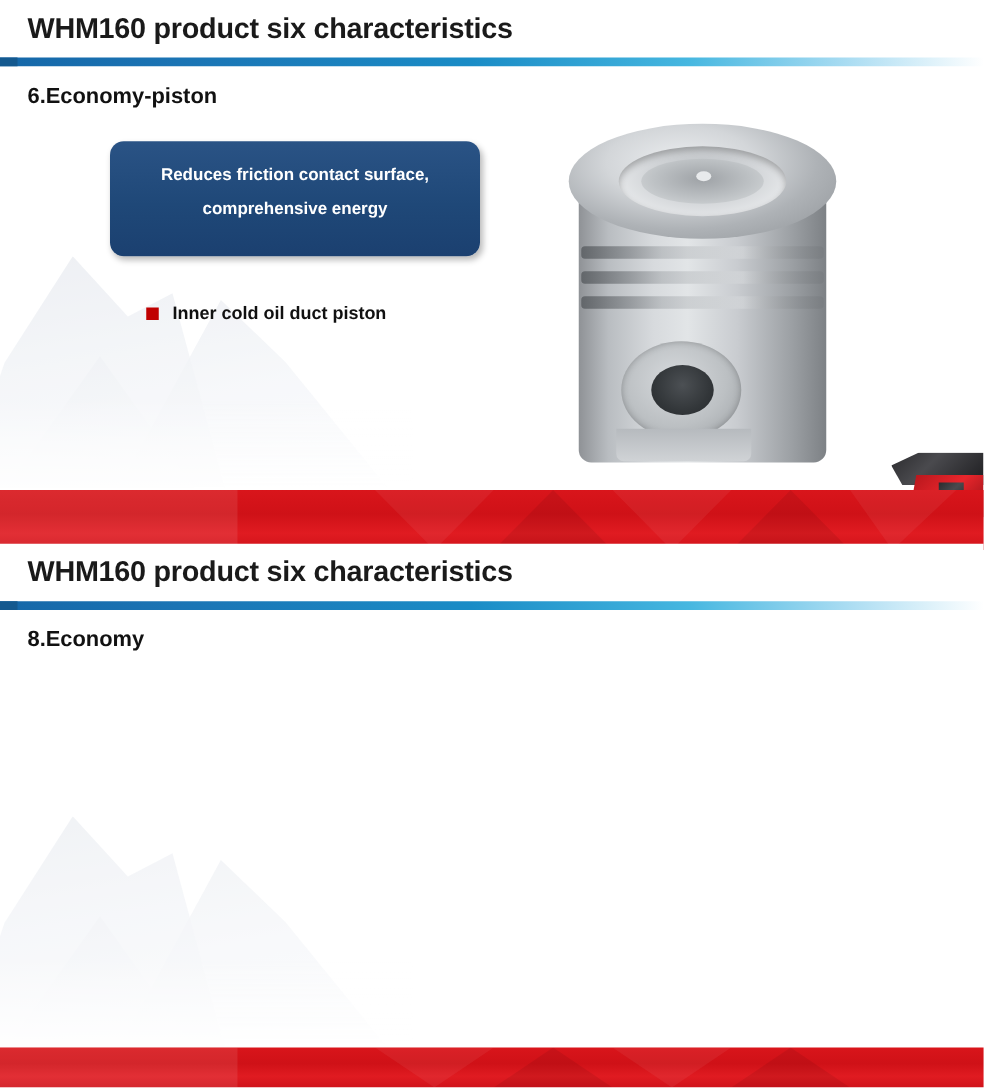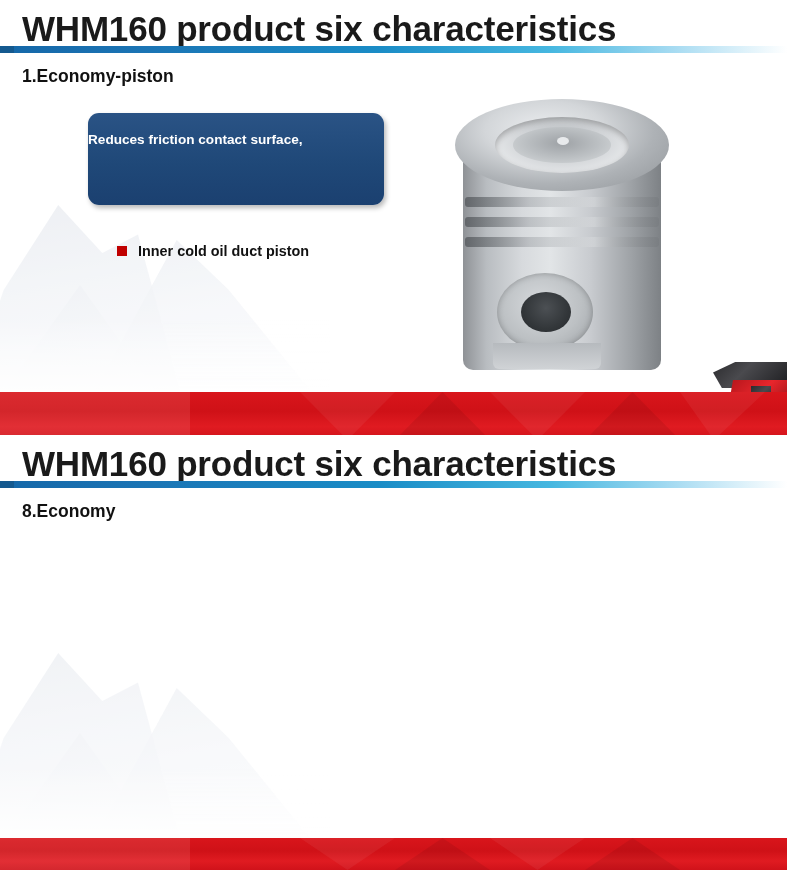--- a/index.html
+++ b/index.html
@@ -31,42 +31,42 @@
   .m3 { left:5px; width:150px; height:105px;
         clip-path:polygon(50% 0%, 100% 100%, 0% 100%); opacity:.6; }
   .mtn-shade {
     position:absolute; bottom:0; left:0; width:330px; height:70px;
     background:linear-gradient(to top, rgba(255,255,255,.9), rgba(255,255,255,0));
   }
 
   
   .slide-title {
     position:absolute; left:22px; top:9px;
-    font-size:35px; font-weight:bold; color:#1a1a1a;
+    font-size:23px; font-weight:bold; color:#1a1a1a;
     letter-spacing:-.2px; white-space:nowrap;
   }
   .title-rule {
     position:absolute; left:0; top:46px; width:787px; height:7px;
     background:linear-gradient(to right,#1567a8 0%,#1b74b4 18%,#1a8cc6 48%,#46b7e0 70%,#a9dcf2 86%,#ffffff 100%);
   }
   .title-rule::after{
     content:""; position:absolute; left:0; top:0; width:14px; height:7px; background:#14598f;
   }
   .section-label {
     position:absolute; left:22px; top:66px;
     font-size:17.5px; font-weight:bold; color:#111;
   }
 
   
   .callout {
     position:absolute;
     background:linear-gradient(to bottom,#2a5385 0%,#1f4878 55%,#1b4070 100%);
     border-radius:11px;
     box-shadow:2px 3px 5px rgba(0,0,0,.28);
-    color:#fff; font-weight:bold; text-align:left;
+    color:#fff; font-weight:bold; text-align:center;
   }
   #callout-piston {
     left:88px; top:113px; width:296px; height:92px;
     padding-top:13px; font-size:13.6px; line-height:27px;
   }
 
   
   .bullets { position:absolute; }
   #bullets-piston { left:117px; top:243px; }
   .bullet-row { display:flex; align-items:center; margin-bottom:15px;text-align:center; }
@@ -152,24 +152,25 @@
 
   <div class="mountain">
     <div class="mtn-peak m1"></div>
     <div class="mtn-peak m2"></div>
     <div class="mtn-peak m3"></div>
     <div class="mtn-shade"></div>
   </div>
 
   <h1 class="slide-title">WHM160 product six characteristics</h1>
   <div class="title-rule"></div>
-  <h2 class="section-label">1.Economy-piston</h2>
+  <h2 class="section-label">6.Economy-piston</h2>
 
   <div class="callout" id="callout-piston">
     <div>Reduces friction contact surface,</div>
+    <div>comprehensive energy</div>
   </div>
 
   <div class="bullets" id="bullets-piston">
     <div class="bullet-row">
       <span class="bullet-sq"></span>
       <span class="bullet-text">Inner cold oil duct piston</span>
     </div>
   </div>
 
   <div class="piston-wrap">

